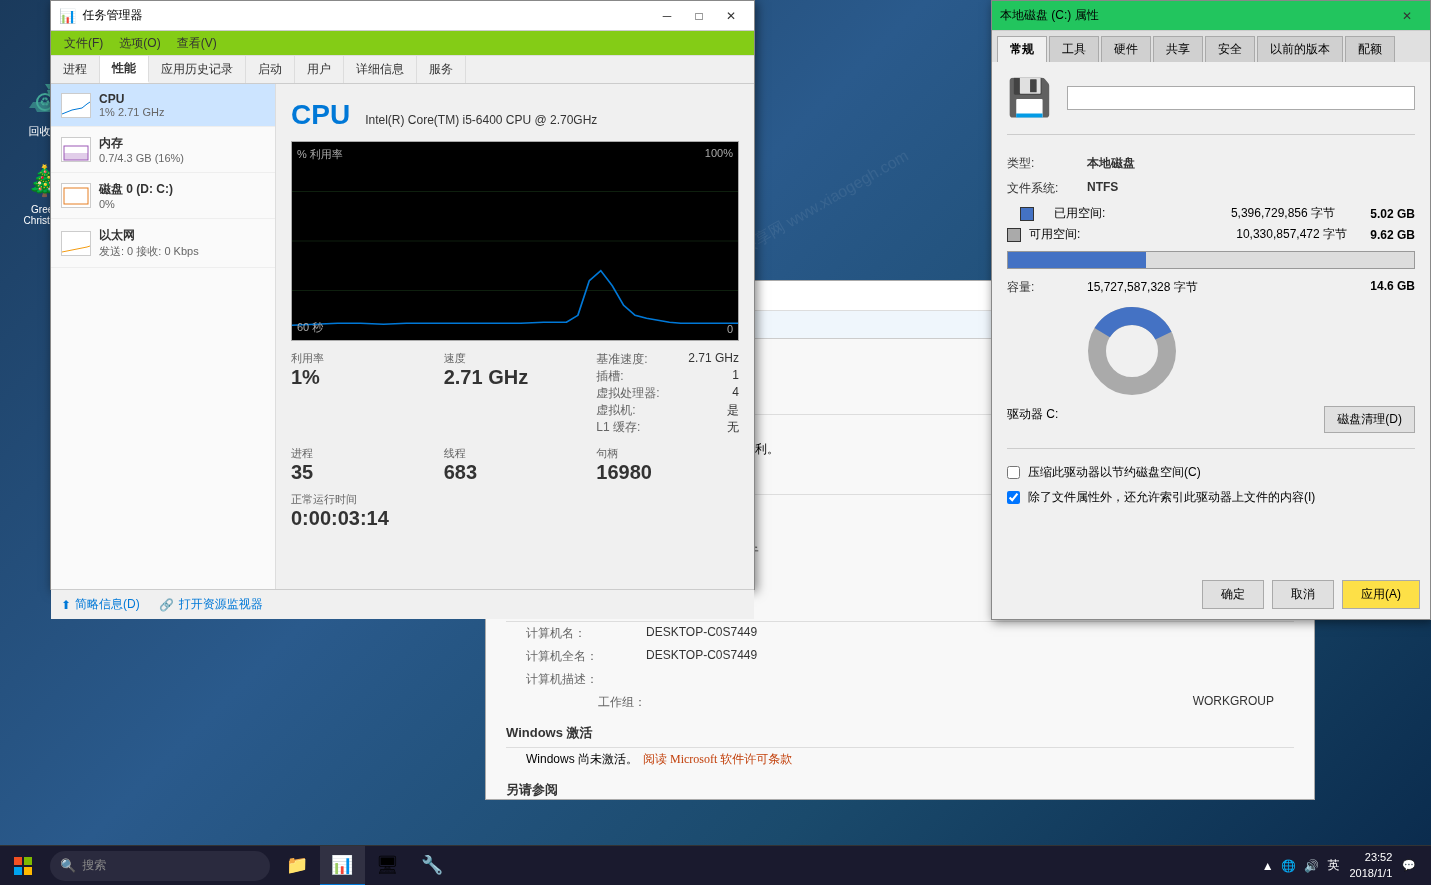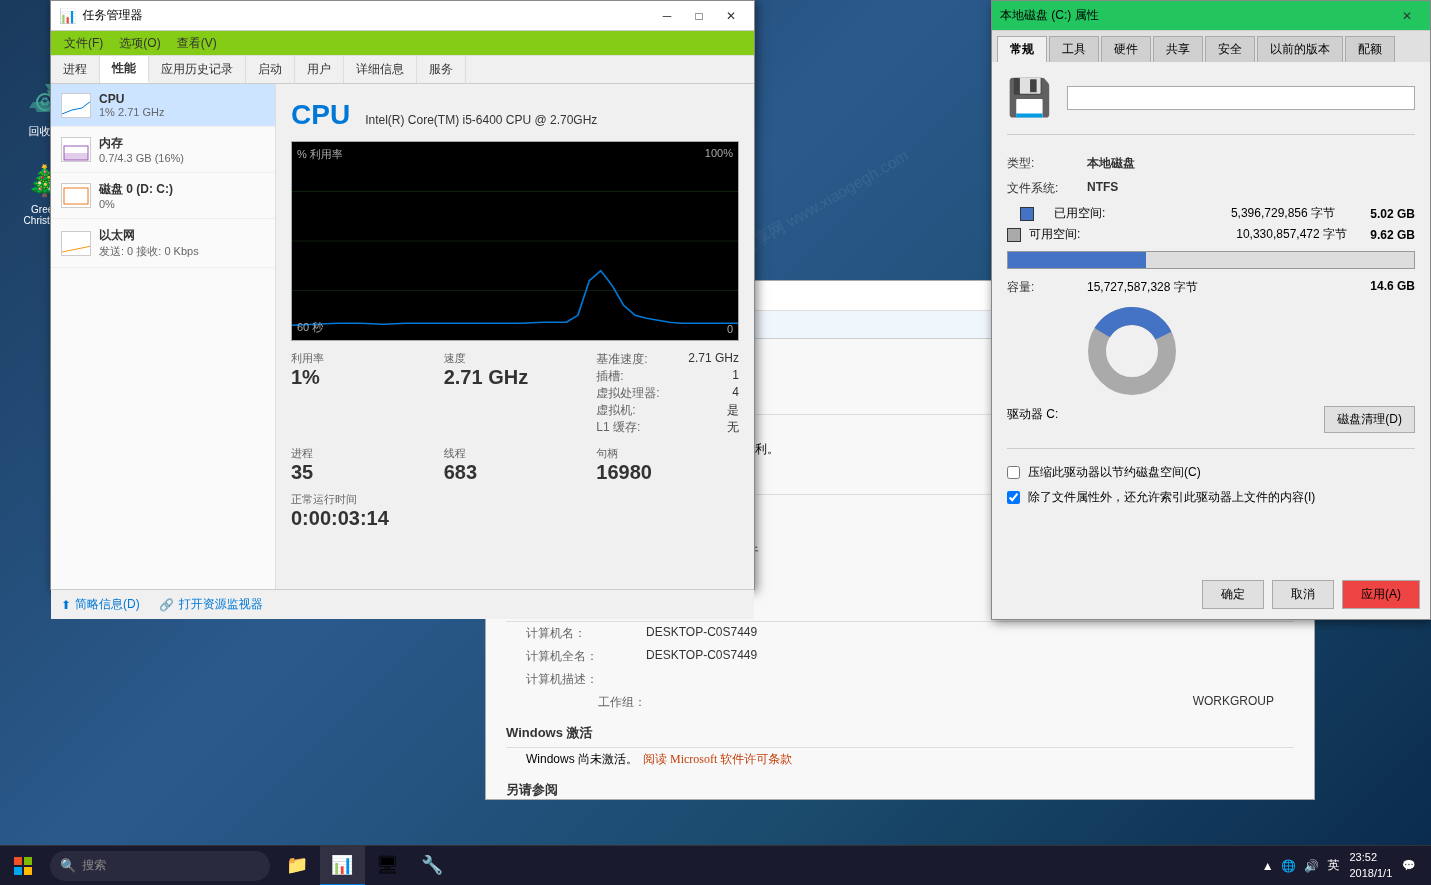--- a/index.html
+++ b/index.html
@@ -108,20 +108,21 @@
       display: flex;
       align-items: center;
       height: 100%;
       padding: 0 10px;
       color: white;
       font-size: 11px;
     }
     .taskbar-time {
       display: flex;
       flex-direction: column;
+      align-items: flex-end;
       margin-right: 5px;
       line-height: 1.4;
     }
     .taskbar-tray {
       display: flex;
       align-items: center;
       gap: 8px;
       margin-right: 10px;
       color: white;
       font-size: 12px;
@@ -503,21 +504,21 @@
       gap: 8px;
     }
     .props-btn {
       padding: 5px 18px;
       background: #e0e0e0;
       border: 1px solid #aaa;
       cursor: pointer;
       font-size: 12px;
     }
     .props-btn.primary {
-      background: #ef4444;
+      background: #fde047;
     }
 
     
     .sysinfo-nav {
       background: #eff6fc;
       border-bottom: 1px solid #ccc;
       padding: 5px 15px;
       font-size: 12px;
       color: #0078d7;
     }

